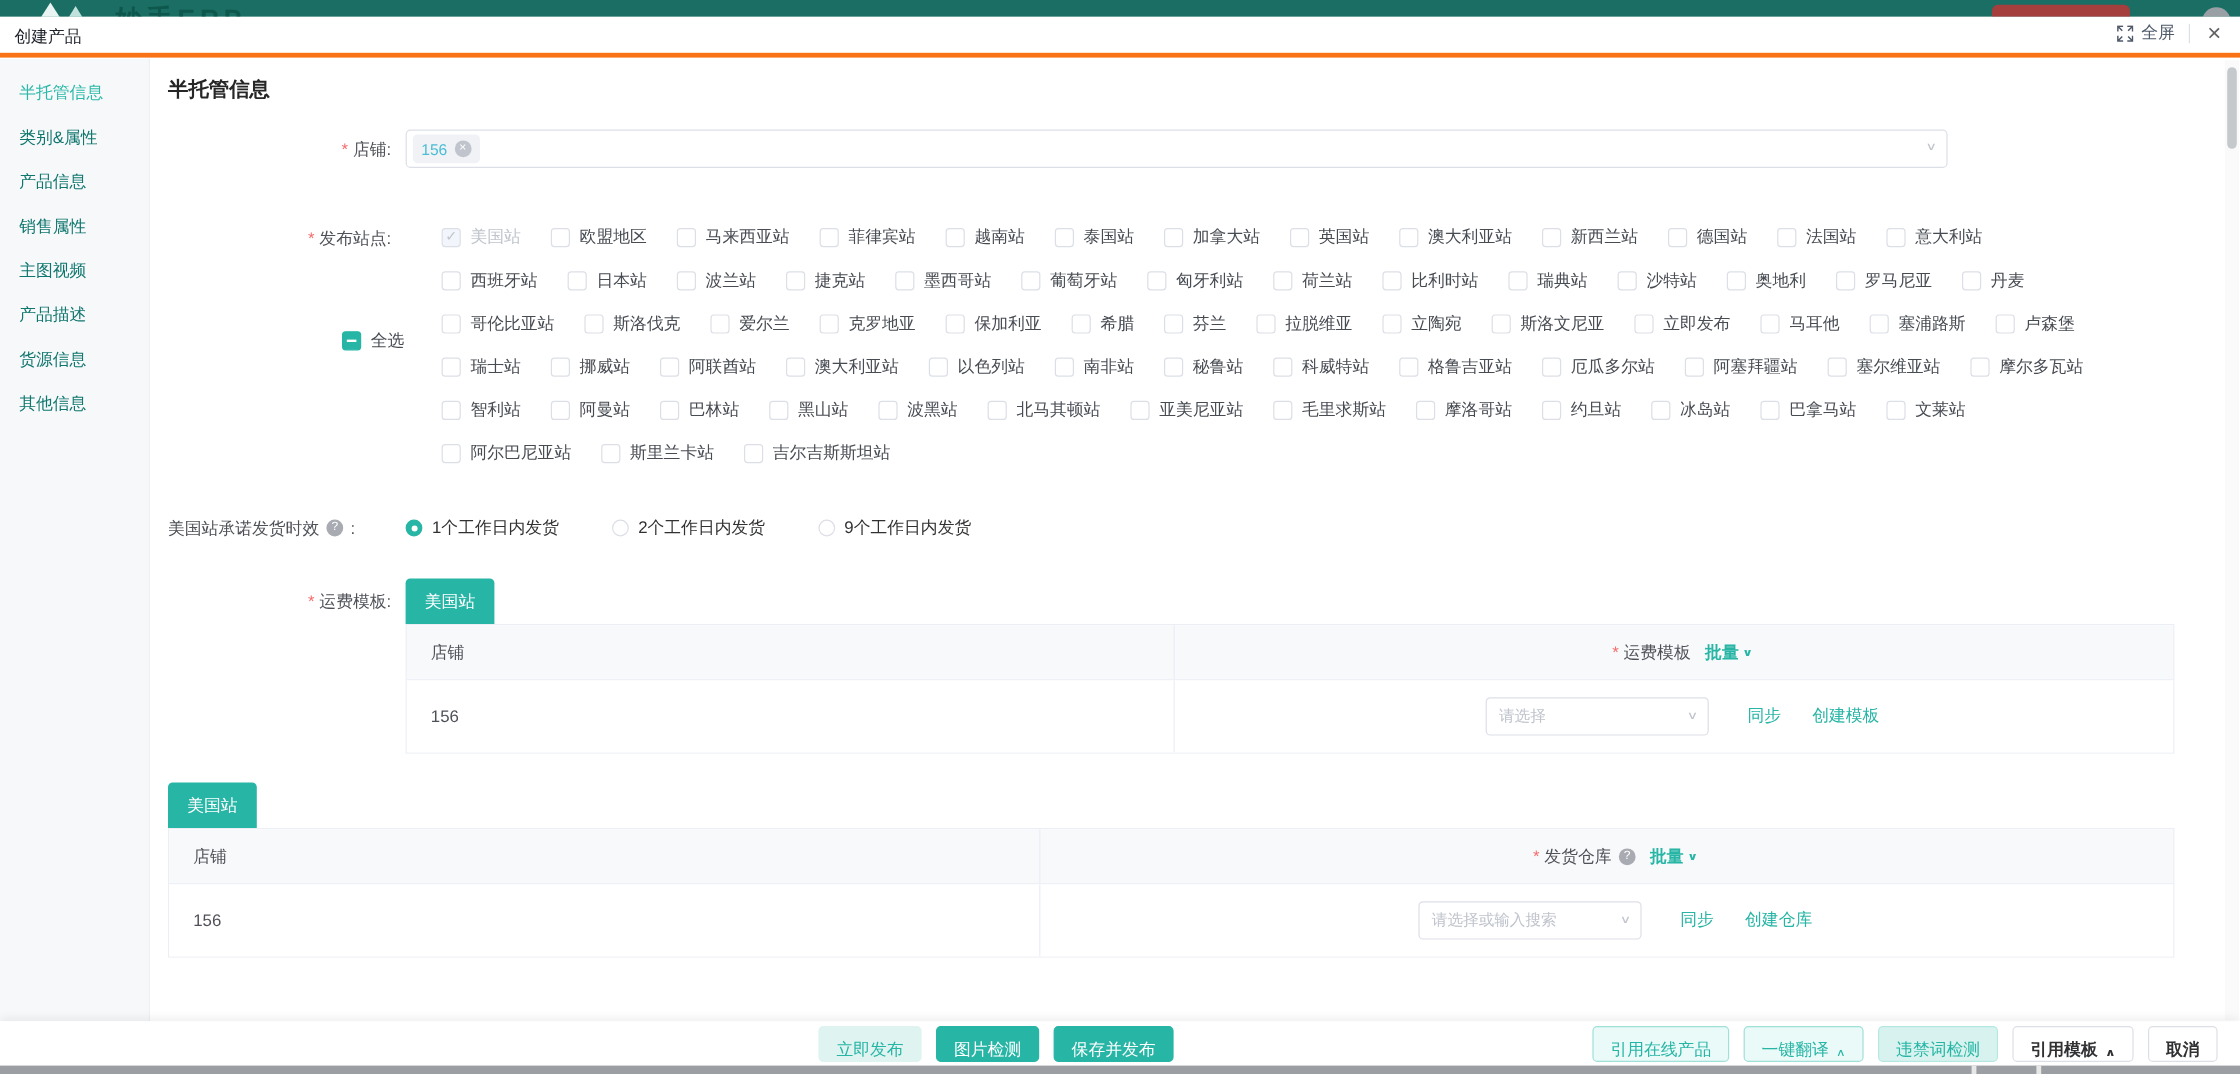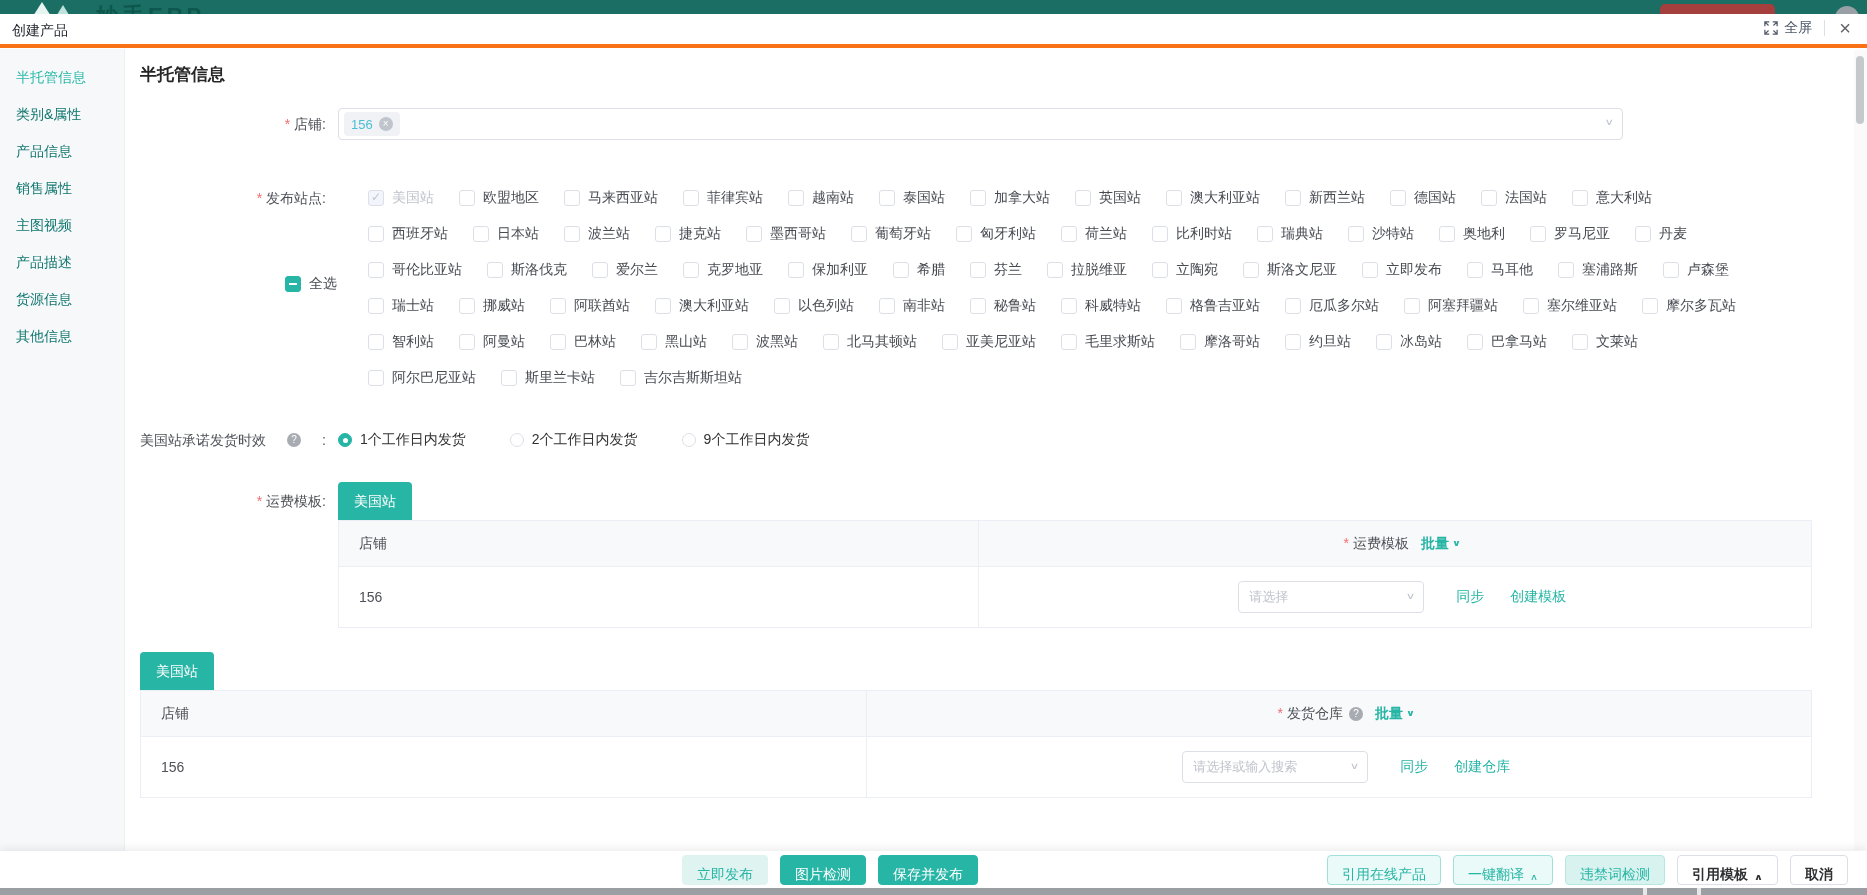--- a/index.html
+++ b/index.html
@@ -55,21 +55,21 @@
   .ck { display:inline-flex; align-items:center; gap:8px; margin-right:25px; cursor:pointer; color:#474b52; white-space:nowrap; }
   .ckbox { width:16px; height:16px; border:1px solid #dcdfe6; border-radius:3px; background:#fff; flex:none; position:relative; }
   .ckbox.dis-checked { background:#f2f6fc; }
   .ckbox.dis-checked::after { content:"✓"; position:absolute; left:2px; top:-1px; font-size:12px; color:#c0c4cc; }
   .ck.disabled { color:#c0c4cc; cursor:not-allowed; }
   .ckbox.indet { background:#27b5a5; border-color:#27b5a5; }
   .ckbox.indet::after { content:""; position:absolute; left:3px; top:6px; width:8px; height:2px; background:#fff; }
 
   
   .delivery-row { margin-top:26px; align-items:center; }
-  .delivery-label { display:flex; justify-content:space-between; align-items:center; gap:6px; width:198px; flex:none; padding-right:12px; color:#4e5157; line-height:36px; }
+  .delivery-label { display:flex; justify-content:flex-start; align-items:center; gap:6px; width:198px; flex:none; padding-right:12px; color:#4e5157; line-height:36px; }
   .qmark { width:14px; height:14px; border-radius:50%; background:#a8abb2; color:#fff; font-size:10px; line-height:14px; text-align:center; flex:none; }
   .radio-group { display:flex; align-items:center; gap:44px; }
   .radio { display:flex; align-items:center; gap:8px; cursor:pointer; color:#303133; }
   .rdot { width:14px; height:14px; border:1px solid #dcdfe6; border-radius:50%; background:#fff; position:relative; flex:none; }
   .rdot.checked { background:#27b5a5; border-color:#27b5a5; }
   .rdot.checked::after { content:""; position:absolute; left:4px; top:4px; width:5px; height:5px; background:#fff; border-radius:50%; }
 
   
   .table-sec { margin-top:24px; }
   .sec-body { flex:1; padding-right:28px; }

